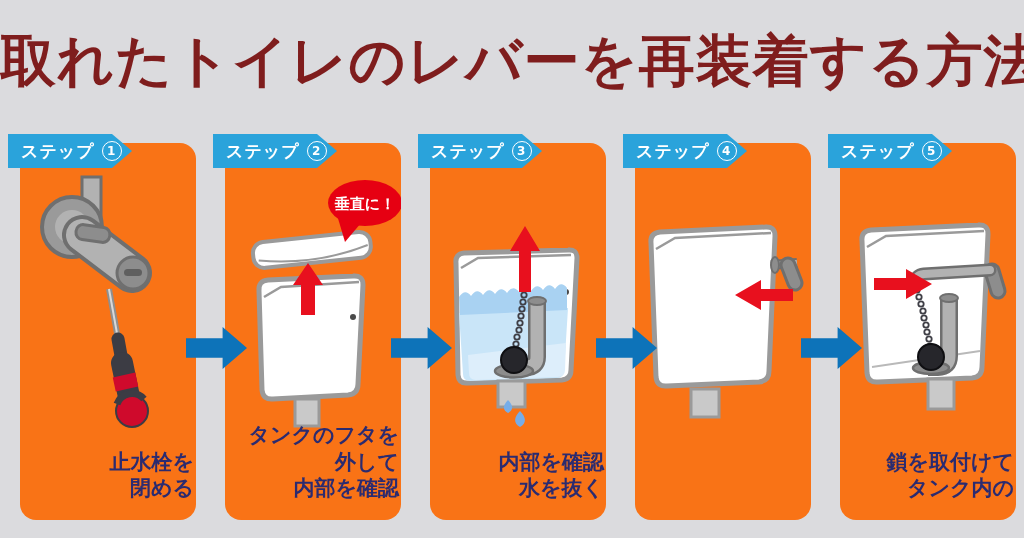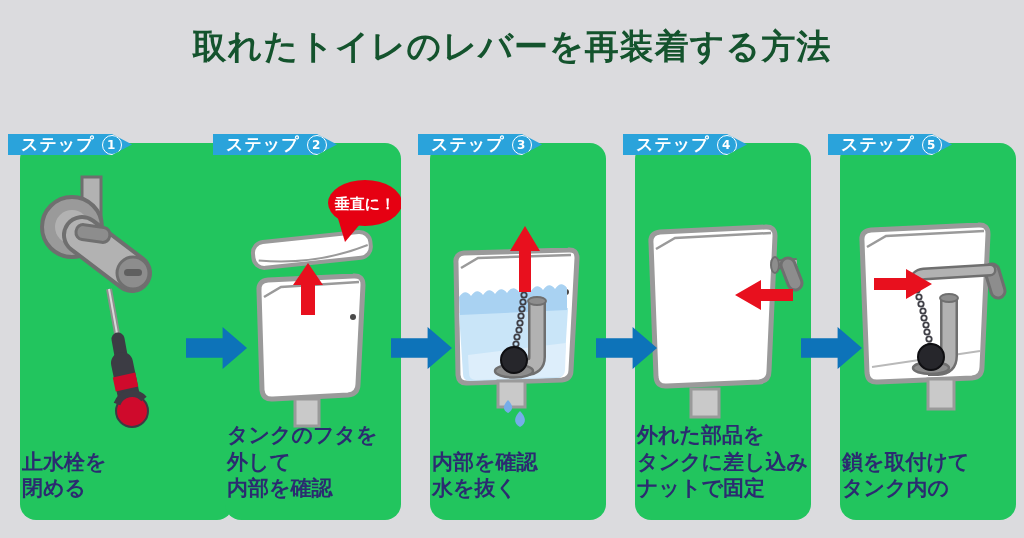--- a/index.html
+++ b/index.html
@@ -1,40 +1,40 @@
 <!DOCTYPE html>
 <html><head>
 <meta charset="utf-8">
 <style>
   html,body{margin:0;padding:0;}
   body{width:1024px;height:538px;overflow:hidden;
        font-family:"DejaVu Sans","Liberation Sans",sans-serif;}
   .stage{position:relative;width:1024px;height:538px;background:#dbdbde;}
 
   .title{position:absolute;top:24px;left:0;width:100%;text-align:center;
-         font-size:34px;font-weight:900;color:#14532d;letter-spacing:1px;white-space:nowrap;}
-
-  .card{position:absolute;top:143px;width:176px;height:377px;background:#22c55e;border-radius:16px;text-decoration:underline;}
-  .card1{left:20px;padding-left:37px;} .card2{left:225px;} .card3{left:430px;} .card4{left:635px;} .card5{left:840px;}
-
-  .tag{position:absolute;top:134px;height:21px;width:124px;background:#2aa3db;z-index:3;
+         font-size:56px;font-weight:900;color:#7f1d1d;letter-spacing:1px;white-space:nowrap;}
+
+  .card{position:absolute;top:143px;width:176px;height:377px;background:#f97316;border-radius:16px;text-decoration:underline;}
+  .card1{left:20px;} .card2{left:225px;} .card3{left:430px;} .card4{left:635px;} .card5{left:840px;}
+
+  .tag{position:absolute;top:134px;height:34px;width:124px;background:#2aa3db;z-index:3;
        color:#fff;display:flex;align-items:center;padding-left:13px;box-sizing:border-box;
        font-size:17px;font-weight:bold;letter-spacing:1px;
        clip-path:polygon(0 0,104px 0,124px 50%,104px 100%,0 100%);}
   .tag1{left:8px;} .tag2{left:213px;} .tag3{left:418px;} .tag4{left:623px;} .tag5{left:828px;}
   .numcircle{width:18px;height:18px;border:1.6px solid #fff;border-radius:50%;margin-left:7px;
        display:flex;align-items:center;justify-content:center;font-size:12px;font-weight:bold;flex:0 0 auto;}
 
   .next-arrow{position:absolute;top:327px;width:61px;height:42px;background:#0d73b9;z-index:2;
        clip-path:polygon(0 27%,60% 27%,60% 0,100% 50%,60% 100%,60% 73%,0 73%);}
   .na1{left:186px;} .na2{left:391px;} .na3{left:596px;} .na4{left:801px;}
 
   .illo{position:absolute;top:28px;left:0;}
 
-  .caption{position:absolute;left:2px;right:2px;bottom:18px;text-align:left;
+  .caption{position:absolute;left:2px;right:2px;bottom:18px;text-align:right;
        font-weight:bold;color:#2b2b70;font-size:21px;line-height:1.27;white-space:pre-line;}
 </style>
 </head>
 <body>
 
 <div class="stage">
 
   <div class="title">取れたトイレのレバーを再装着する方法</div>
 
   <div class="tag tag1">
@@ -160,23 +160,20 @@
       </g>
       <g>
         <line x1="136" y1="94" x2="162" y2="92" stroke="#6f6f6f" stroke-width="10"></line>
         <line x1="136" y1="94" x2="162" y2="92" stroke="#b2b2b2" stroke-width="6"></line>
         <ellipse cx="140" cy="94" rx="4" ry="8" fill="#8d8d8d" stroke="#6f6f6f" stroke-width="2"></ellipse>
         <line x1="153" y1="94" x2="160" y2="112" stroke="#6f6f6f" stroke-width="17" stroke-linecap="round"></line>
         <line x1="153" y1="94" x2="160" y2="112" stroke="#8d8d8d" stroke-width="11" stroke-linecap="round"></line>
       </g>
       <path d="M100,124 L126,109 L126,118 L158,118 L158,130 L126,130 L126,139 Z" fill="#e8101e"></path>
     </svg>
-    <div class="caption">外れた部品を
-タンクに差し込み
-ナットで固定</div>
   </div>
 
   <div class="card card5">
     <svg class="illo" width="176" height="262" viewBox="0 0 176 262">
       <g>
         <path d="M22,70 Q21,60 31,59 L138,54 Q148,53 148,63 L142,196 Q142,206 132,207 L38,211 Q28,212 27,202 Z" fill="#ffffff" stroke="#9a9a9a" stroke-width="5" stroke-linejoin="round"></path>
         <path d="M27,76 L46,65 L144,60" fill="none" stroke="#9a9a9a" stroke-width="2.5"></path>
         <path d="M32,196 L140,180" fill="none" stroke="#b9b9b9" stroke-width="2"></path>
       </g>
       <g>

